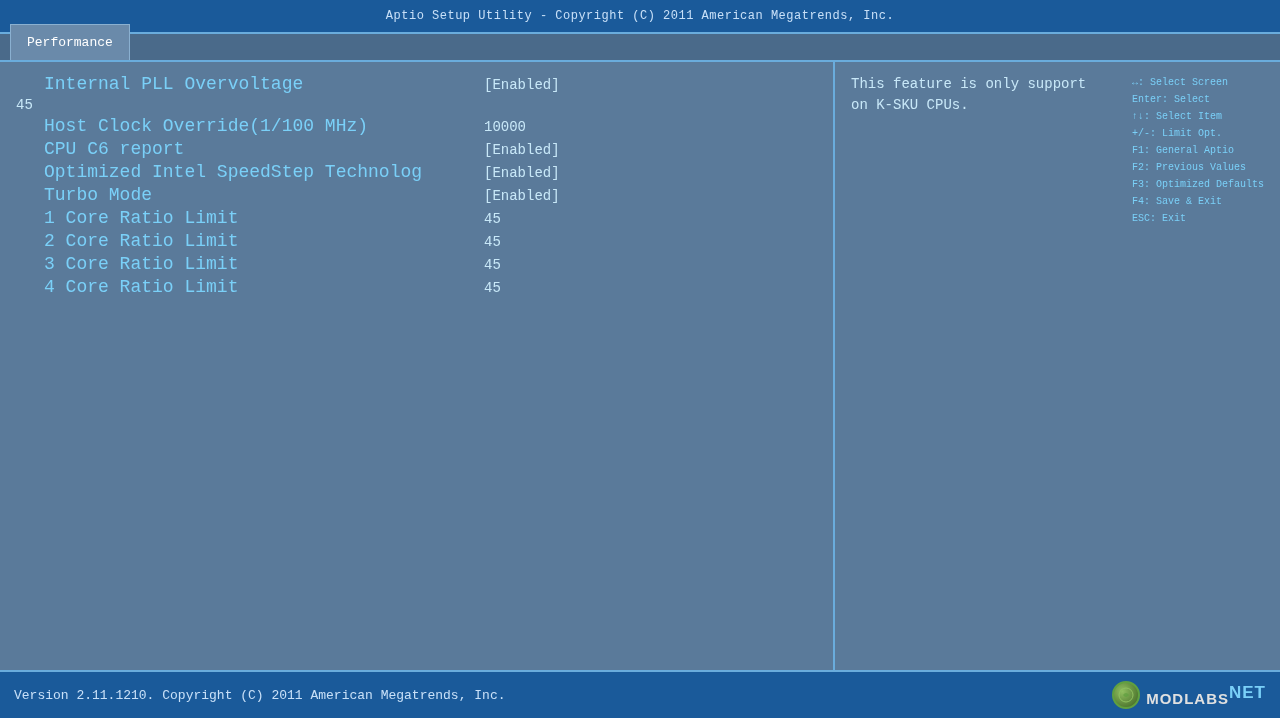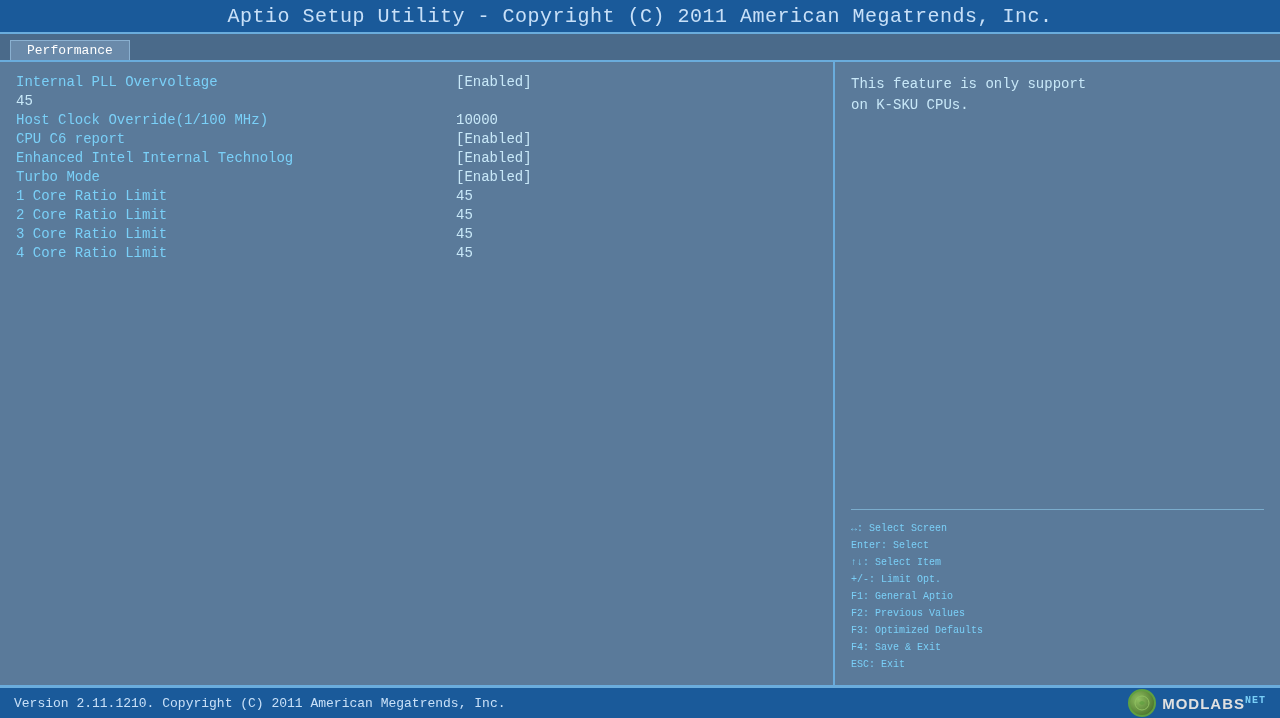--- a/index.html
+++ b/index.html
@@ -17,38 +17,38 @@
       background: #1a5a9a;
       width: 100%;
       height: 34px;
       display: flex;
       align-items: center;
       justify-content: center;
       border-bottom: 2px solid #6aacdc;
     }
     .header-title {
       color: #c8e0f8;
-      font-size: 20px;
+      font-size: 12px;
       letter-spacing: 0.5px;
     }
 
     
     .tab-row {
       background: #4a6a8a;
       height: 28px;
       display: flex;
       align-items: flex-end;
       padding-left: 10px;
       border-bottom: 2px solid #6aacdc;
     }
     .tab-active {
       background: #6a8aaa;
       color: #ffffff;
       font-size: 13px;
-      padding: 2px 16px;
+      padding: 10px 16px;
       border: 1px solid #8ab0d0;
       border-bottom: none;
       cursor: pointer;
     }
 
     
     .main-area {
       display: flex;
       height: calc(718px - 34px - 28px - 32px);
       border-bottom: 1px solid #6aacdc;
@@ -65,34 +65,35 @@
 
     .menu-item {
       display: flex;
       align-items: baseline;
       margin-bottom: 3px;
       font-size: 14px;
     }
     .menu-item-label {
       color: #7ad0f8;
       min-width: 440px;
-      font-size: 14px;
+      font-size: 18px;
+      margin-left: 28px;
     }
     .menu-item-value {
       color: #c8e8f8;
       font-size: 14px;
     }
 
     
     .right-panel {
       flex: 1;
       background: #5a7a9a;
       padding: 12px 16px;
       display: flex;
-      flex-direction: column;
+      flex-direction: row;
     }
 
     .help-text {
       color: #c8e8f8;
       font-size: 14px;
       line-height: 1.5;
       flex: 1;
     }
 
     .divider {
@@ -104,21 +105,21 @@
     .key-help {
       color: #7ad0f8;
       font-size: 10px;
       line-height: 1.7;
     }
 
     
     .footer-bar {
       background: #1a5a9a;
       width: 100%;
-      height: 32px;
+      height: 48px;
       display: flex;
       align-items: center;
       justify-content: space-between;
       padding: 0 14px;
       position: absolute;
       bottom: 0;
       left: 0;
       border-top: 2px solid #6aacdc;
     }
     .footer-text {
@@ -145,22 +146,22 @@
     }
     .logo-text {
       color: #e0e0e0;
       font-size: 15px;
       font-weight: bold;
       font-family: Arial, sans-serif;
       letter-spacing: 1px;
     }
     .logo-net {
       color: #7ad0f8;
-      font-size: 10px;
-      font-family: Liberation Mono, monospace;
+      font-size: 17px;
+      font-family: Liberation Sans, sans-serif;
       vertical-align: super;
       margin-top: 42px;
     }
   </style>
 </head>
 <body>
 
 <div class="header-bar">
   <span class="header-title">Aptio Setup Utility - Copyright (C) 2011 American Megatrends, Inc.</span>
 </div>
@@ -182,21 +183,21 @@
       </div>
       <div class="menu-item">
         <span class="menu-item-label">Host Clock Override(1/100 MHz)</span>
         <span class="menu-item-value">10000</span>
       </div>
       <div class="menu-item">
         <span class="menu-item-label">CPU C6 report</span>
         <span class="menu-item-value">[Enabled]</span>
       </div>
       <div class="menu-item">
-        <span class="menu-item-label">Enhanced Intel Internal Technolog</span>
+        <span class="menu-item-label">Optimized Intel SpeedStep Technolog</span>
         <span class="menu-item-value">[Enabled]</span>
       </div>
       <div class="menu-item">
         <span class="menu-item-label">Turbo Mode</span>
         <span class="menu-item-value">[Enabled]</span>
       </div>
       <div class="menu-item">
         <span class="menu-item-label">1 Core Ratio Limit</span>
         <span class="menu-item-value">45</span>
       </div>

